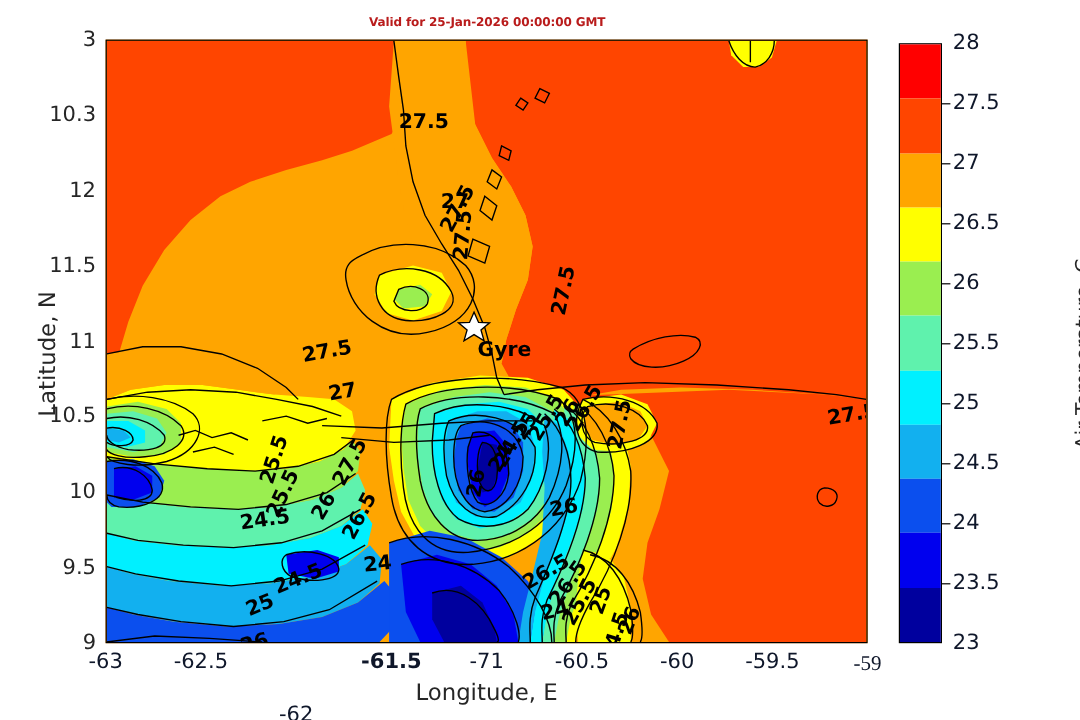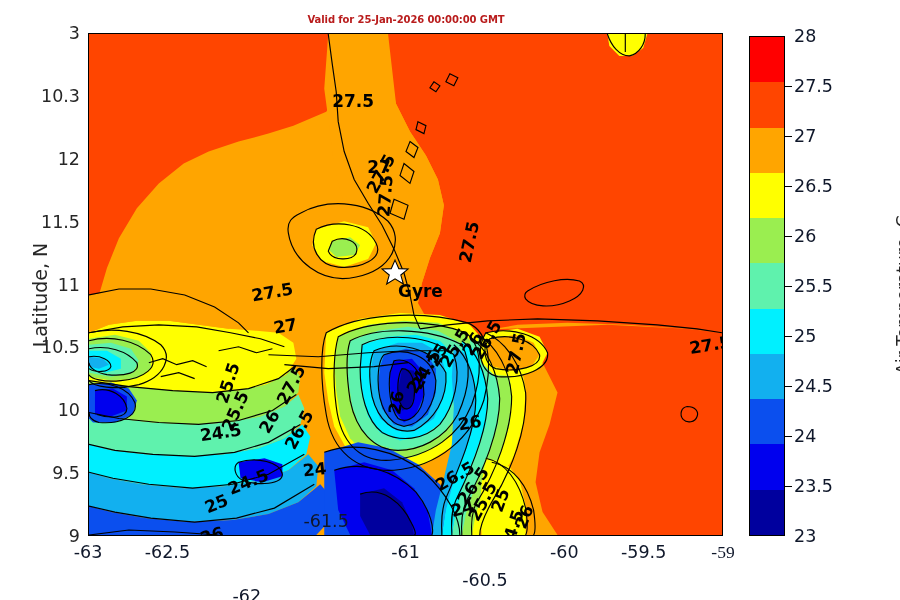--- a/index.html
+++ b/index.html
@@ -382,40 +382,41 @@
             <text x="334" y="352" class="clab" text-anchor="middle" font-size="17" transform="rotate(-60 334 352)">24</text>
           </g>
       </g>
     </svg>
   </div>
 
   <div id="xticks-layer">
       <div class="xtick" style="left: 88px; top: 542px;">-63</div>
       <div class="xtick" style="left: 167.375px; top: 542px;">-62.5</div>
       <div class="xtick" style="left: 246.75px; top: 542px; margin-top: 44px;">-62</div>
-      <div class="xtick" style="left: 326.125px; top: 511px;">-61.5</div>
-      <div class="xtick" style="left: 405.5px; top: 542px;">-61</div>
-      <div class="xtick" style="left: 484.875px; top: 570px;">-60.5</div>
+      <div class="xtick" style="left: 326.125px; top: 542px; font-weight: bold;">-61.5</div>
+      <div class="xtick" style="left: 405.5px; top: 542px;">-71</div>
+      <div class="xtick" style="left: 484.875px; top: 542px;">-60.5</div>
       <div class="xtick" style="left: 564.25px; top: 542px;">-60</div>
       <div class="xtick" style="left: 643.625px; top: 542px;">-59.5</div>
       <div class="xtick" style="left: 723px; top: 542px; font-family: Liberation Serif, serif;">-59</div>
     </div>
 
   <div id="yticks-layer">
       <div class="ytick" style="left: 32px; width: 48px; top: 33px;">3</div>
       <div class="ytick" style="left: 32px; width: 48px; top: 95.875px;">10.3</div>
       <div class="ytick" style="left: 32px; width: 48px; top: 158.75px;">12</div>
       <div class="ytick" style="left: 32px; width: 48px; top: 221.625px;">11.5</div>
       <div class="ytick" style="left: 32px; width: 48px; top: 284.5px;">11</div>
       <div class="ytick" style="left: 32px; width: 48px; top: 347.375px;">10.5</div>
       <div class="ytick" style="left: 32px; width: 48px; top: 410.25px;">10</div>
       <div class="ytick" style="left: 32px; width: 48px; top: 473.125px;">9.5</div>
       <div class="ytick" style="left: 32px; width: 48px; top: 536px;">9</div>
     </div>
 
+  <div class="xlabel">Longitude, E</div>
   <div class="ylabel">Latitude, N</div>
 
   <div class="cbar" id="cbar">
       <div class="cbar-band" style="background: rgb(255, 0, 0);"></div>
       <div class="cbar-band" style="background: rgb(255, 69, 0);"></div>
       <div class="cbar-band" style="background: rgb(255, 165, 0);"></div>
       <div class="cbar-band" style="background: rgb(255, 255, 0);"></div>
       <div class="cbar-band" style="background: rgb(154, 238, 80);"></div>
       <div class="cbar-band" style="background: rgb(95, 242, 173);"></div>
       <div class="cbar-band" style="background: rgb(0, 240, 255);"></div>

